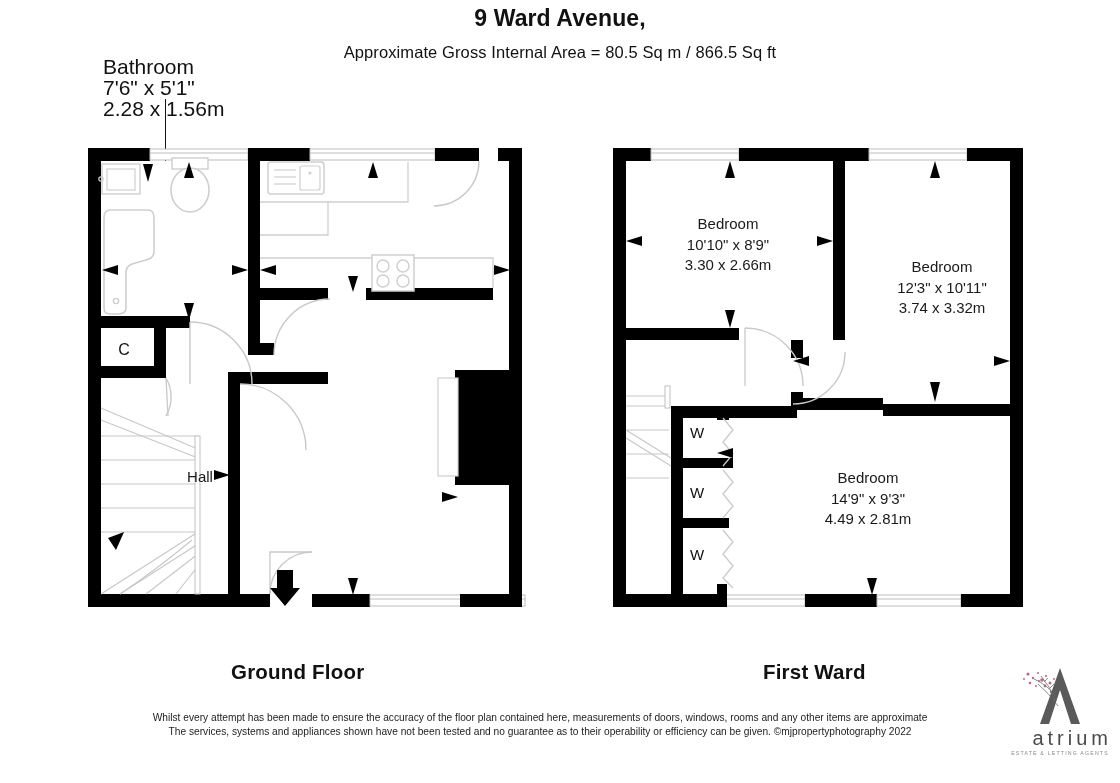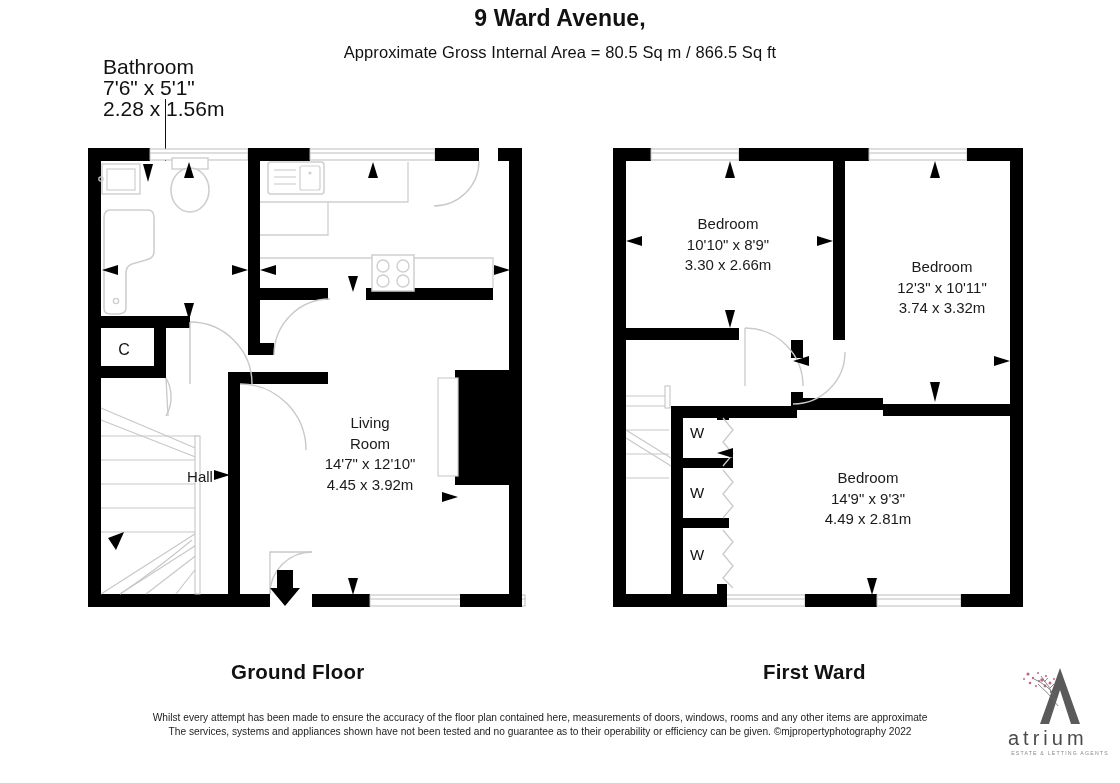--- a/index.html
+++ b/index.html
@@ -64,21 +64,21 @@
   .disclaimer {
     position: absolute; left: 60px; top: 711px; width: 960px;
     text-align: center; font-size: 10.2px; line-height: 14.2px;
     color: #1c1c1c;
   }
   .disclaimer div { white-space: nowrap; }
 
   
   .logo { position: absolute; left: 1008px; top: 666px; width: 104px; height: 105px; }
   .logo-word {
-    position: absolute; left: 0; top: 61px; width: 104px; text-align: left;
+    position: absolute; left: 0; top: 61px; width: 104px; text-align: right;
     font-size: 20px; letter-spacing: 4px; color: #4a4a4a;
     font-family: "Liberation Sans", sans-serif;
   }
   .logo-tag {
     position: absolute; left: 0; top: 84px; width: 104px; text-align: center;
     font-size: 5.2px; letter-spacing: 1.2px; color: #8a8a8a;
     text-transform: uppercase;
   }
 </style>
 </head>
@@ -240,26 +240,20 @@
 
       <polygon points="362,352 378,357 362,362" fill="#000"></polygon>
 
       <polygon points="268,136 278,136 273,152" fill="#000"></polygon>
 
       <polygon points="205,466 220,448 213,448 213,430 197,430 197,448 190,448" fill="#000"></polygon>
     </svg>
   </div>
 
 
-  <div class="rlabel" style="left:312px; top:413px; width:116px;">
-    <span class="nm">Living</span>
-    <span class="nm">Room</span>
-    <span class="d1">14'7" x 12'10"</span>
-    <span class="d2">4.45 x 3.92m</span>
-  </div>
 
   <div class="rlabel" style="left:166px; top:467px; width:68px;">
     <span class="nm">Hall</span>
   </div>
 
   <div class="plan" style="left:605px; top:140px;">
     <svg width="430" height="475" viewBox="0 0 430 475" xmlns="http://www.w3.org/2000/svg">
 
       <rect x="8" y="8" width="38" height="13" fill="#000"></rect>
       <rect x="46" y="9" width="88" height="11" fill="#fff" stroke="#bdbdbd" stroke-width="1"></rect>

